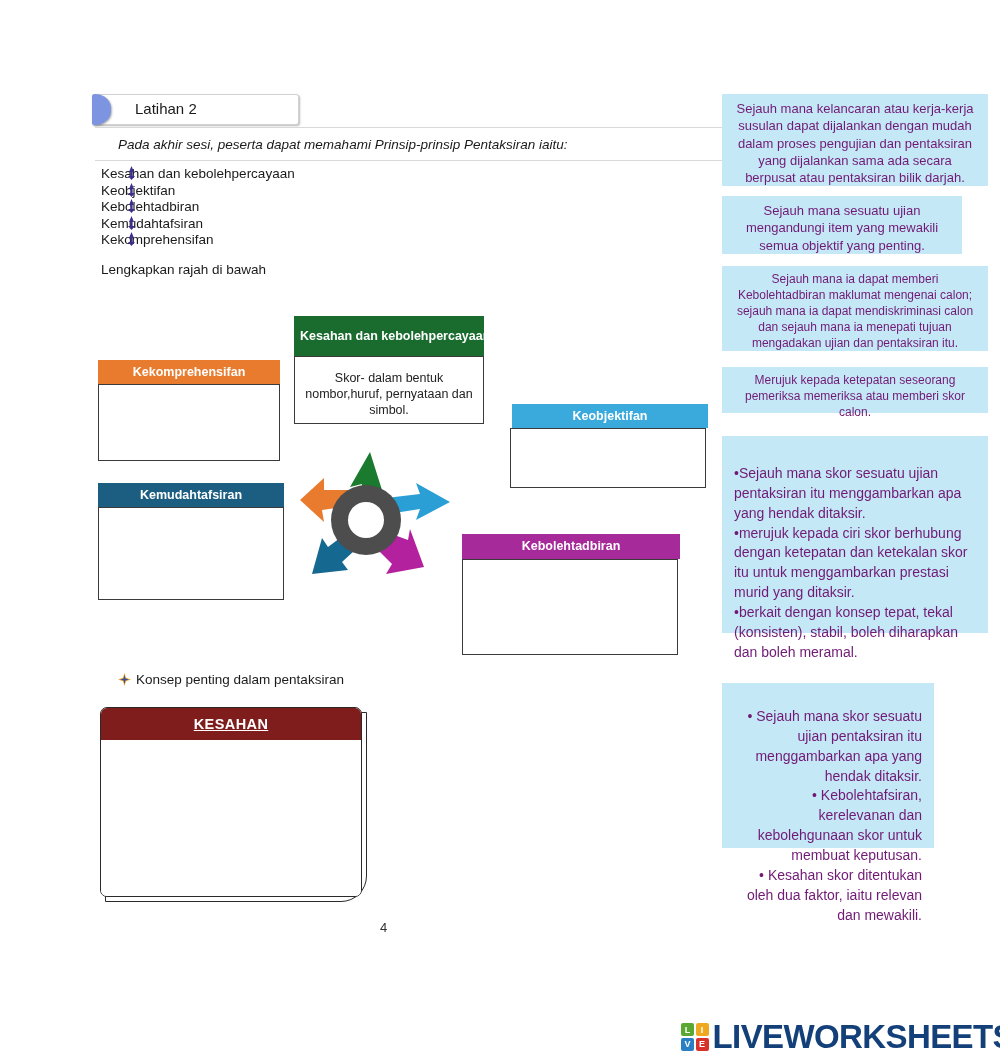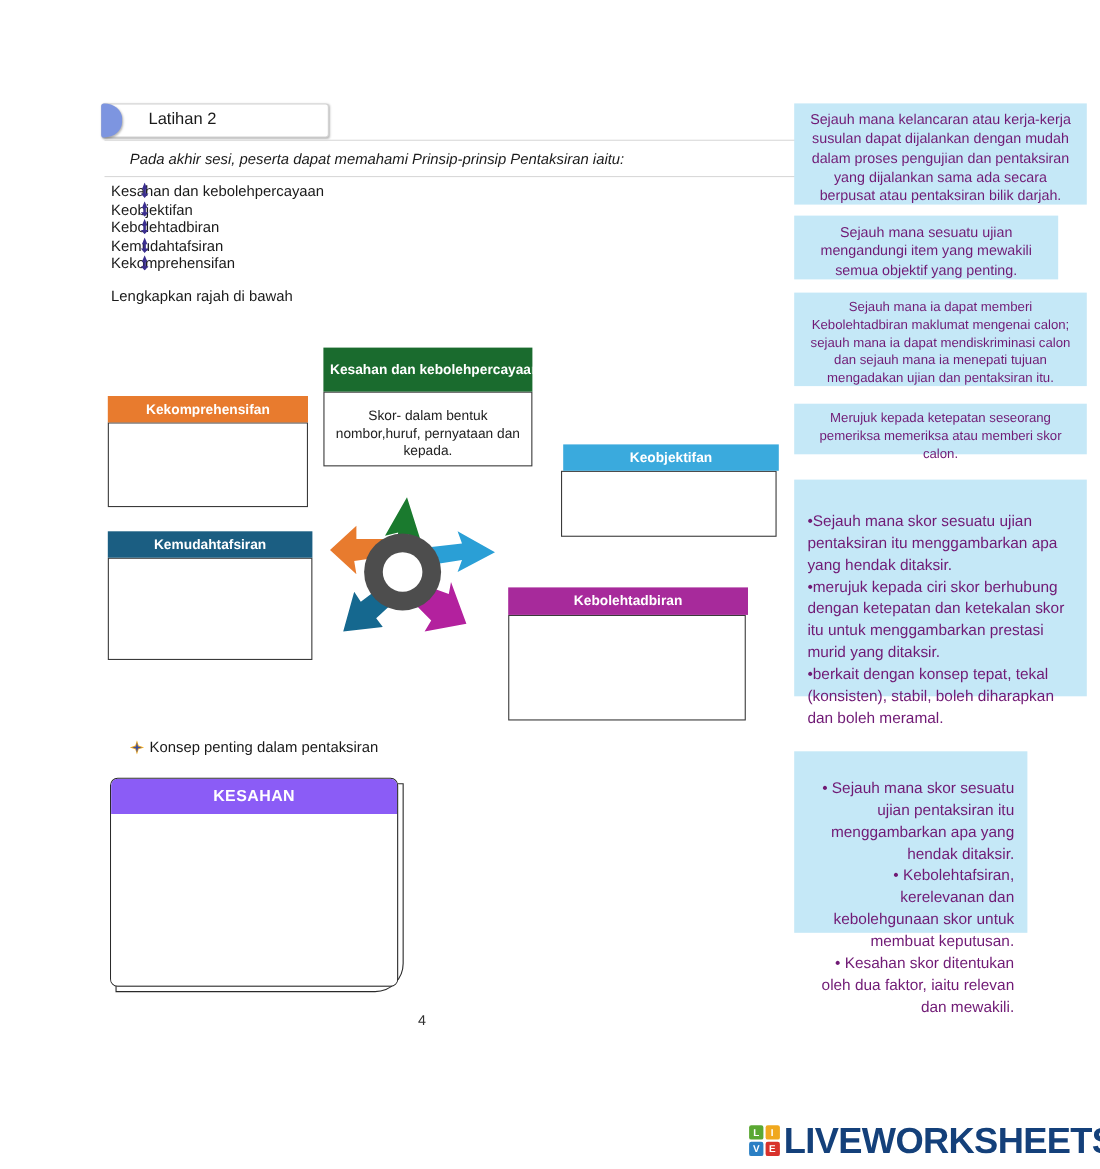--- a/index.html
+++ b/index.html
@@ -283,21 +283,21 @@
   </svg>
 
   <div class="lengkapkan">Lengkapkan rajah di bawah</div>
 
   <div class="card" style="left:98px; top:384px; width:182px; height:77px;">
     <div class="card-body" style="left:0; top:0; width:180px; height:75px;"></div>
   </div>
   <div class="card-head" style="left:98px; top:360px; width:182px; height:24px; background:#e87b2e;">Kekomprehensifan</div>
 
   <div class="card" style="left:294px; top:356px; width:190px; height:68px;">
-    <div class="card-body" style="left:0; top:11px; width:188px; height:56px;">Skor- dalam bentuk nombor,huruf, pernyataan dan kepada.</div>
+    <div class="card-body" style="left:0; top:11px; width:188px; height:56px;">Skor- dalam bentuk nombor,huruf, pernyataan dan simbol.</div>
   </div>
   <div class="card-head" style="left:294px; top:316px; width:190px; height:40px; background:#1a6b2e; white-space:nowrap; justify-content:flex-start; padding-left:6px;">
     <span style="display:block; width:204px; text-align:center;">Kesahan dan kebolehpercayaan yang tinggi</span>
   </div>
 
   <div class="card" style="left:510px; top:428px; width:196px; height:60px;">
     <div class="card-body" style="left:0; top:0; width:194px; height:58px;"></div>
   </div>
   <div class="card-head" style="left:512px; top:404px; width:196px; height:24px; background:#3aaadd;">Keobjektifan</div>
 
@@ -343,21 +343,21 @@
     <svg style="width:13px;height:13px;" viewBox="0 0 14 14">
       <path d="M7 0 L8.6 5.2 L14 7 L8.6 8.8 L7 14 L5.4 8.8 L0 7 L5.4 5.2 Z" fill="#f0a81e"></path>
       <path d="M7 2 L8 6 L11.8 7 L8 8 L7 12 L6 8 L2.2 7 L6 6 Z" fill="#3b4fa0"></path>
     </svg>
     <span class="konsep-text">Konsep penting dalam pentaksiran</span>
   </div>
 
   <div class="rbox-wrap" style="left:100px; top:707px; width:262px; height:190px;">
     <div class="rbox-shadow"></div>
     <div class="rbox">
-      <div class="rbox-head" style="background:#8b5cf6;">KESAHAN</div>
+      <div class="rbox-head" style="background:#7f1d1d;text-decoration:underline;">KESAHAN</div>
       <div class="rbox-body"></div>
     </div>
   </div>
 
 
   <div class="page-number">4</div>
 
   <div class="info-box" style="left:722px; top:94px; width:266px; height:92px; font-size:13px; text-align:center; line-height:1.33;">
     <p>Sejauh mana kelancaran atau kerja-kerja susulan dapat dijalankan dengan mudah dalam proses pengujian dan pentaksiran yang dijalankan sama ada secara berpusat atau pentaksiran bilik darjah.</p>
   </div>

